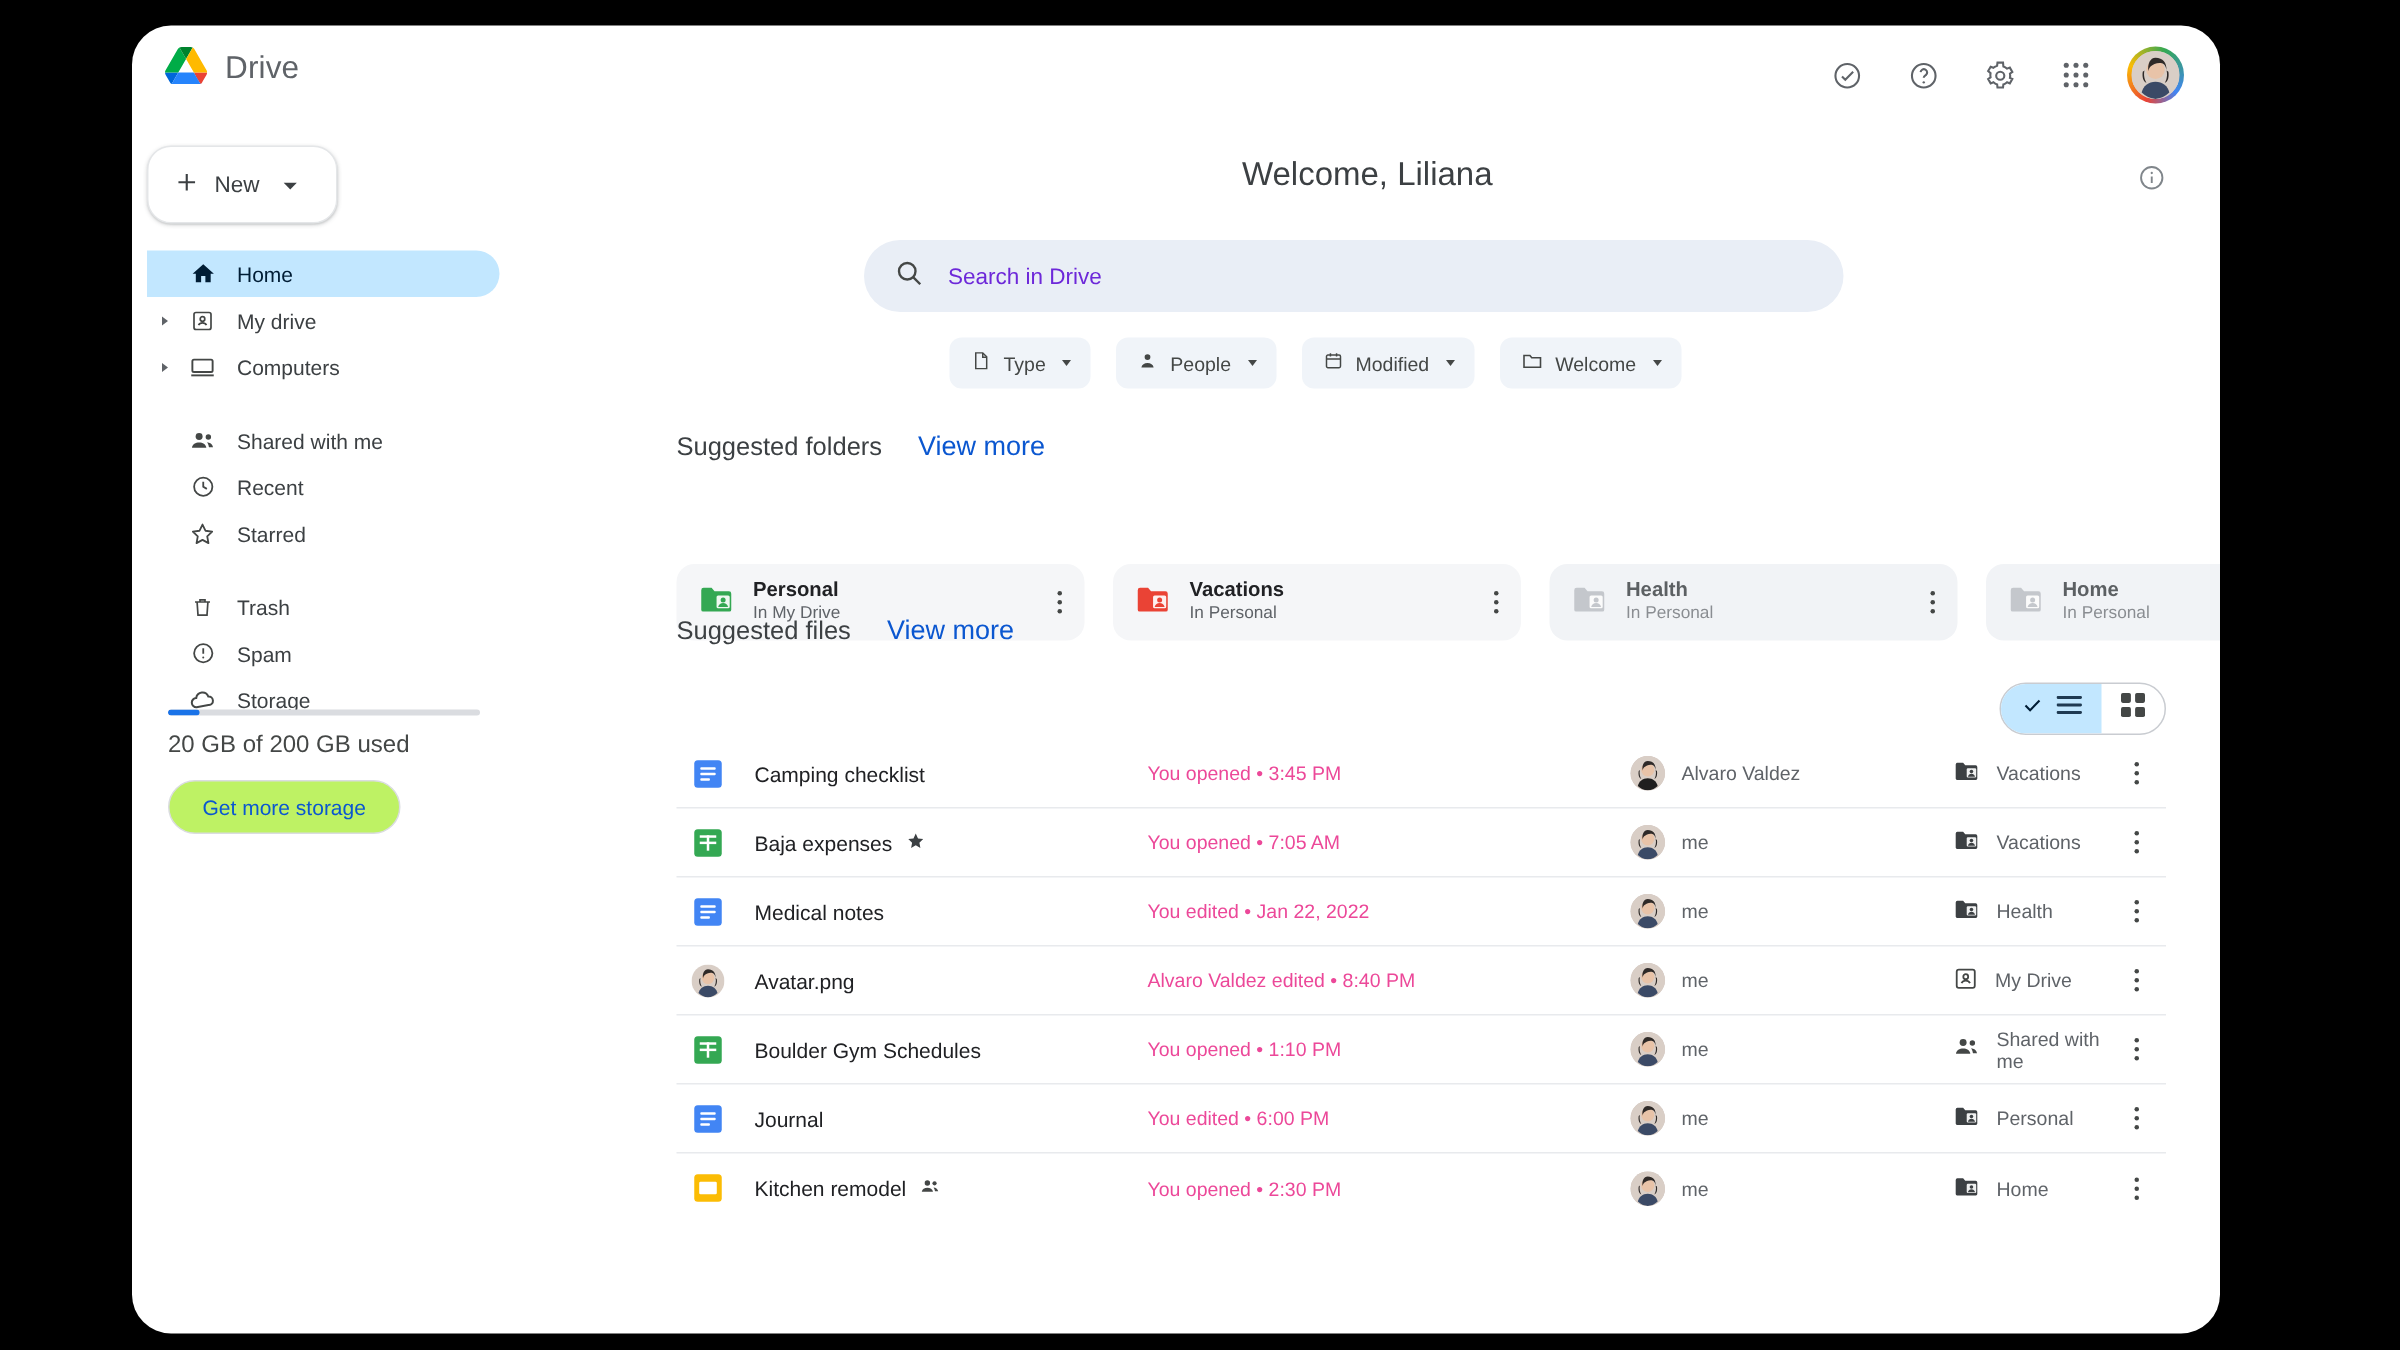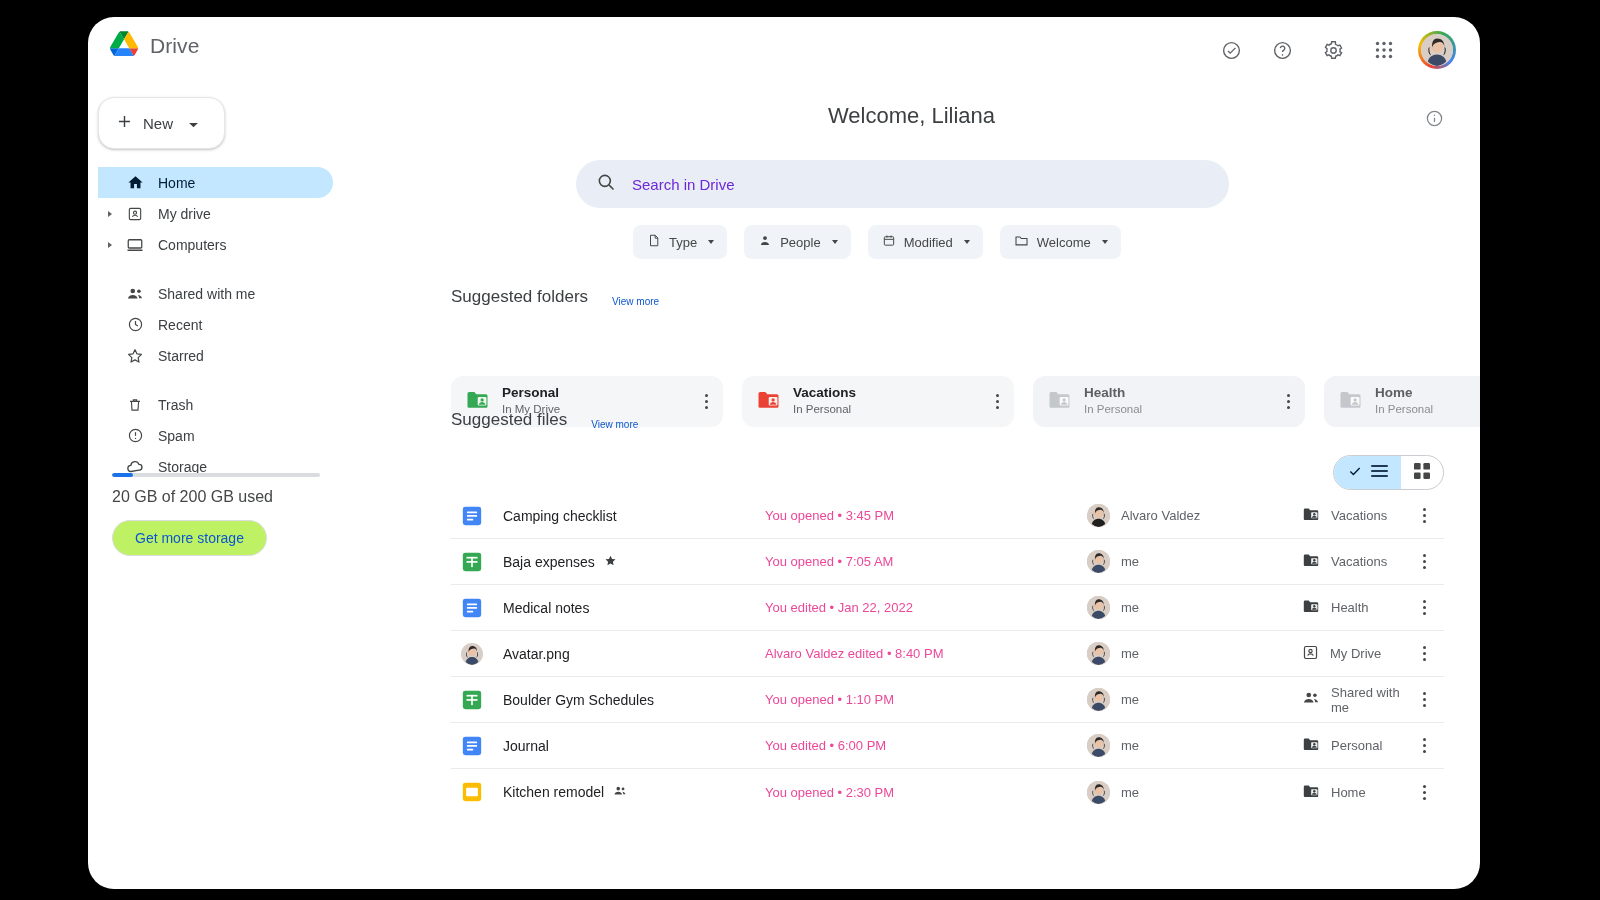--- a/index.html
+++ b/index.html
@@ -90,21 +90,21 @@
   .chip {
     height: 34px; padding: 0 14px; border-radius: 8px; background: #f0f4f9;
     display: flex; align-items: center; gap: 8px; font-size: 13px; color: #444746;
   }
   .chip .arw { width: 0; height: 0; border-left: 4px solid #444746;
                border-top: 3.5px solid transparent; border-bottom: 3.5px solid transparent;
                transform: rotate(90deg); margin-left: 4px; }
 
   .section-head { position: absolute; display: flex; align-items: flex-end; gap: 24px; }
   .section-head .t { font-size: 17px; color: #3c4043; }
-  .section-head .v { font-size: 10px; color: #0b57d0; }
+  .section-head .v { font-size: 18px; color: #0b57d0; }
 
   #folders { position: absolute; left: 108px; top: 297px; display: flex; gap: 19px; }
   .folder-card {
     width: 272px; height: 51px; border-radius: 12px; background: #f5f6f8;
     display: flex; align-items: center; padding: 0 6px 0 14px; gap: 12px; position: relative;
   }
   .folder-card.faded { background: #f1f3f6; }
   .folder-card .meta { flex: 1; min-width: 0; }
   .folder-card .fname { font-size: 13.5px; color: #202124; font-weight: 600; line-height: 1.25; }
   .folder-card .floc { font-size: 11.5px; color: #5f6368; line-height: 1.35; }

